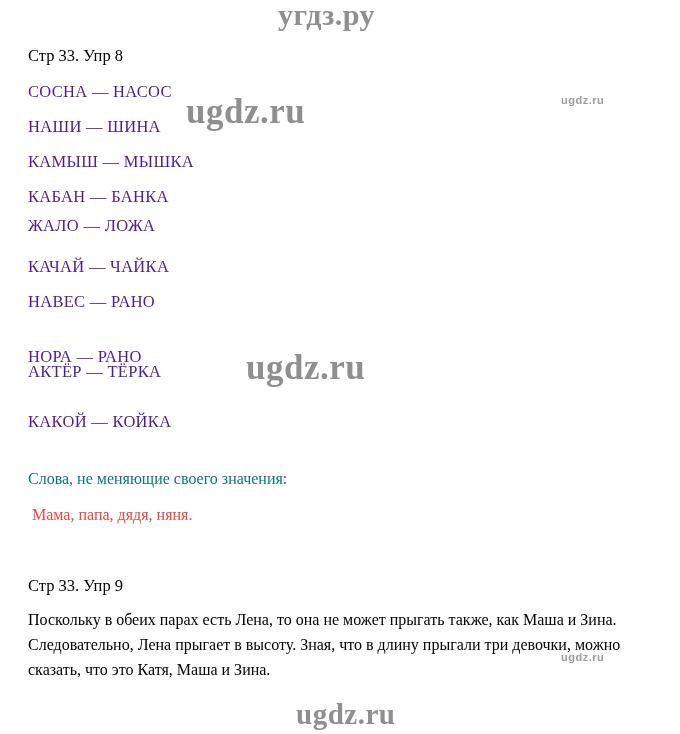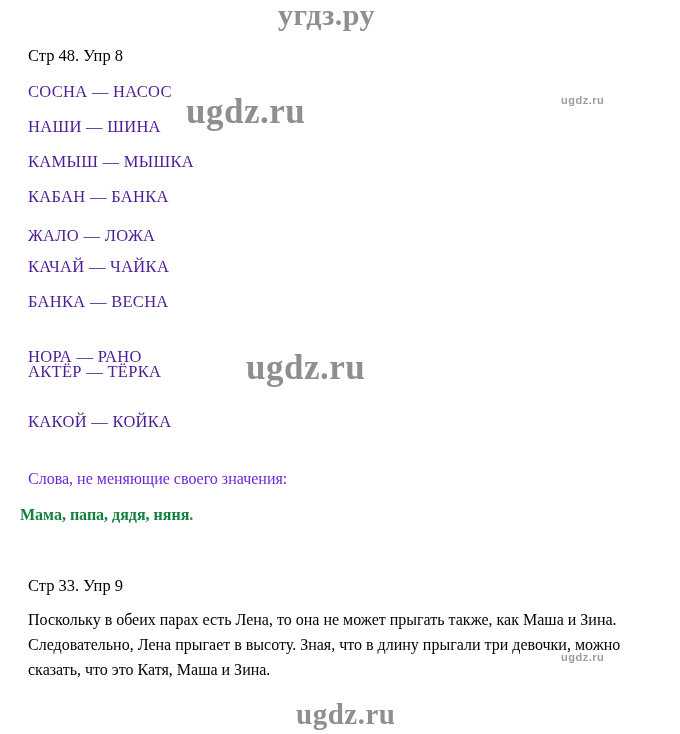--- a/index.html
+++ b/index.html
@@ -94,29 +94,28 @@
     letter-spacing: 0.3px;
     color: #4c1d95;
     font-family: "Liberation Serif", serif;
   }
 
   .note {
     position: absolute;
     left: 28px;
     top: 470px;
     font-size: 16px;
-    color: #6d28d9;
+    color: #0f766e;
   }
   .note2 {
     position: absolute;
-    left: 20px;
+    left: 32px;
     top: 506px;
     font-size: 16px;
-    color: #15803d;
-    font-weight: bold;
+    color: #ef4444;
   }
 
   .paragraph {
     position: absolute;
     left: 28px;
     top: 607px;
     width: 606px;
     font-size: 16px;
     line-height: 25px;
     color: #000;
@@ -130,29 +129,29 @@
 
   <div class="wm wm-top">угдз.ру</div>
   <div class="wm wm-mid1">ugdz.ru</div>
   <div class="wm wm-mid2">ugdz.ru</div>
   <div class="wm wm-bottom">ugdz.ru</div>
   <div class="wm wm-small wm-s1">ugdz.ru</div>
   <div class="wm wm-small wm-s2">ugdz.ru</div>
 
   <div class="content">
 
-    <div class="heading h1">Стр 48. Упр 8</div>
+    <div class="heading h1">Стр 33. Упр 8</div>
 
     <div class="word-pair" style="top:82px;">СОСНА — НАСОС</div>
     <div class="word-pair" style="top:117px;">НАШИ — ШИНА</div>
     <div class="word-pair" style="top:152px;">КАМЫШ — МЫШКА</div>
     <div class="word-pair" style="top:187px;">КАБАН — БАНКА</div>
-    <div class="word-pair" style="top:226px;text-align:right;">ЖАЛО — ЛОЖА</div>
+    <div class="word-pair" style="top:216px;text-align:right;">ЖАЛО — ЛОЖА</div>
     <div class="word-pair" style="top:257px;">КАЧАЙ — ЧАЙКА</div>
-    <div class="word-pair" style="top:292px;">БАНКА — ВЕСНА</div>
+    <div class="word-pair" style="top:292px;">НАВЕС — РАНО</div>
     <div class="word-pair" style="top:327px;margin-top:20px;">НОРА — РАНО</div>
     <div class="word-pair" style="top:362px;">АКТЁР — ТЁРКА</div>
     <div class="word-pair" style="top:412px;">КАКОЙ — КОЙКА</div>
 
     <div class="note">Слова, не меняющие своего значения:</div>
     <div class="note2">Мама, папа, дядя, няня.</div>
 
     <div class="heading h2">Стр 33. Упр 9</div>
 
     <div class="paragraph">Поскольку в обеих парах есть Лена, то она не может прыгать также, как Маша и Зина. Следовательно, Лена прыгает в высоту. Зная, что в длину прыгали три девочки, можно сказать, что это Катя, Маша и Зина.</div>

